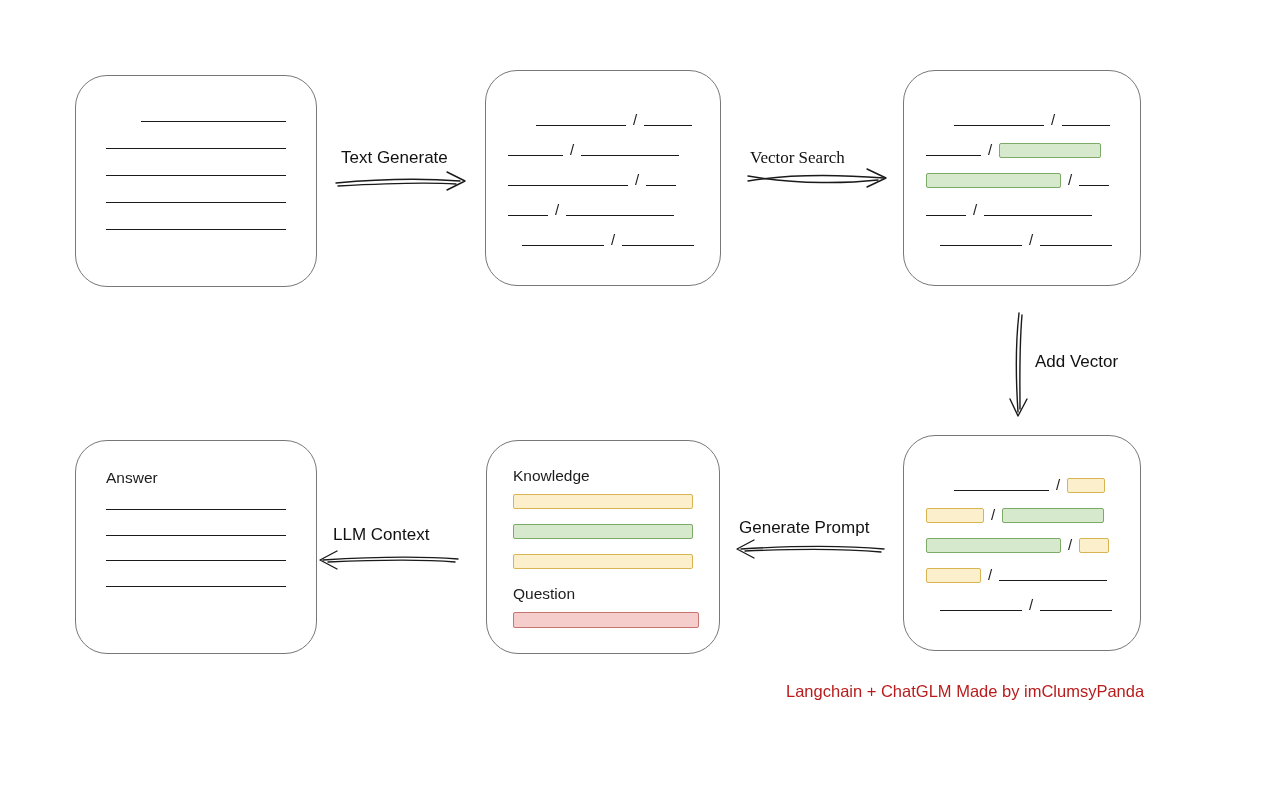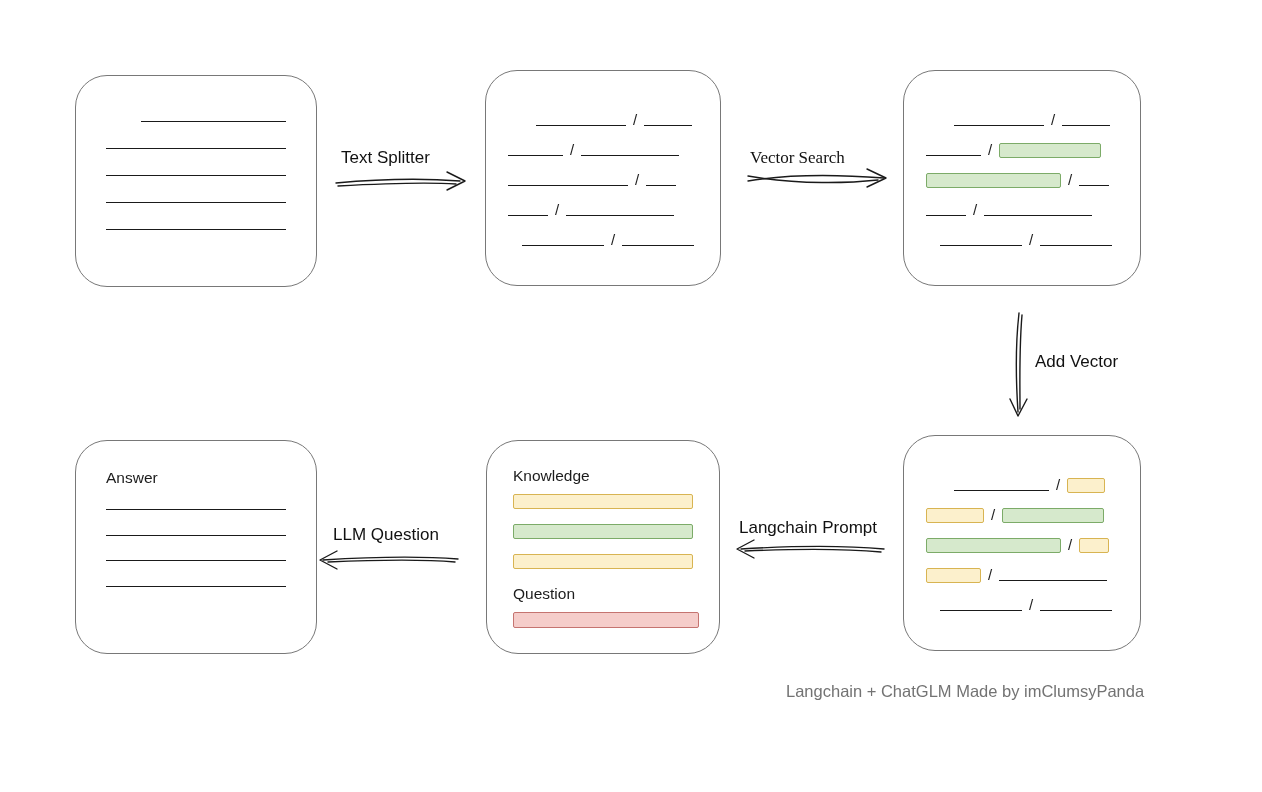--- a/index.html
+++ b/index.html
@@ -50,21 +50,21 @@
   .bar.red    { background: var(--red-fill);    border: 1px solid var(--red-stroke); width: 186px; height: 16px; margin-top: 2px; }
   .prompt-label.question { margin-top: 16px; }
   
   .answer-content { padding: 28px 0 0 30px; }
   .answer-label { font-size: 15.5px; margin-bottom: 22px; font-weight: 500; }
   .answer-content .line { margin-bottom: 24.5px; }
   
   svg.arrows { position: absolute; inset: 0; width: 1262px; height: 792px; pointer-events: none; }
   svg.arrows path { stroke: var(--line, #1a1a1a); stroke-width: 1.4; fill: none; stroke-linecap: round; stroke-linejoin: round; }
   .arrow-label { position: absolute; font-size: 17px; white-space: nowrap; color: #111; }
-  .caption { position: absolute; font-size: 16.5px; white-space: nowrap; color: #737373; }
+  .caption { position: absolute; font-size: 16.5px; white-space: nowrap; color: #b91c1c; }
 </style>
 </head>
 <body>
 
 <div class="canvas">
 
   <div class="box" style="left:75px; top:75px; width:242px; height:212px;">
     <div class="doc-lines">
       <div class="line first"></div>
       <div class="line"></div>
@@ -206,21 +206,21 @@
       <path d="M881,552 C838,548 792,549 745,551"></path>
       <path d="M754,540 L737,549 L754,558"></path>
     </g>
     <g>
       <path d="M458,559 C420,556 370,557 323,560"></path>
       <path d="M455,562 C420,559 374,560 328,562"></path>
       <path d="M337,551 L320,560 L337,569"></path>
     </g>
   </svg>
 
-  <div class="arrow-label" style="left:341px; top:148px;">Text Splitter</div>
+  <div class="arrow-label" style="left:341px; top:148px;">Text Generate</div>
   <div class="arrow-label" style="left:750px; top:148px;font-family:Liberation Serif, serif;">Vector Search</div>
   <div class="arrow-label" style="left:1035px; top:352px;">Add Vector</div>
-  <div class="arrow-label" style="left:739px; top:518px;">Langchain Prompt</div>
-  <div class="arrow-label" style="left:333px; top:525px;">LLM Question</div>
+  <div class="arrow-label" style="left:739px; top:518px;">Generate Prompt</div>
+  <div class="arrow-label" style="left:333px; top:525px;">LLM Context</div>
 
   <div class="caption" style="left:786px; top:682px;">Langchain + ChatGLM Made by imClumsyPanda</div>
 
 </div>
 
 </body></html>

